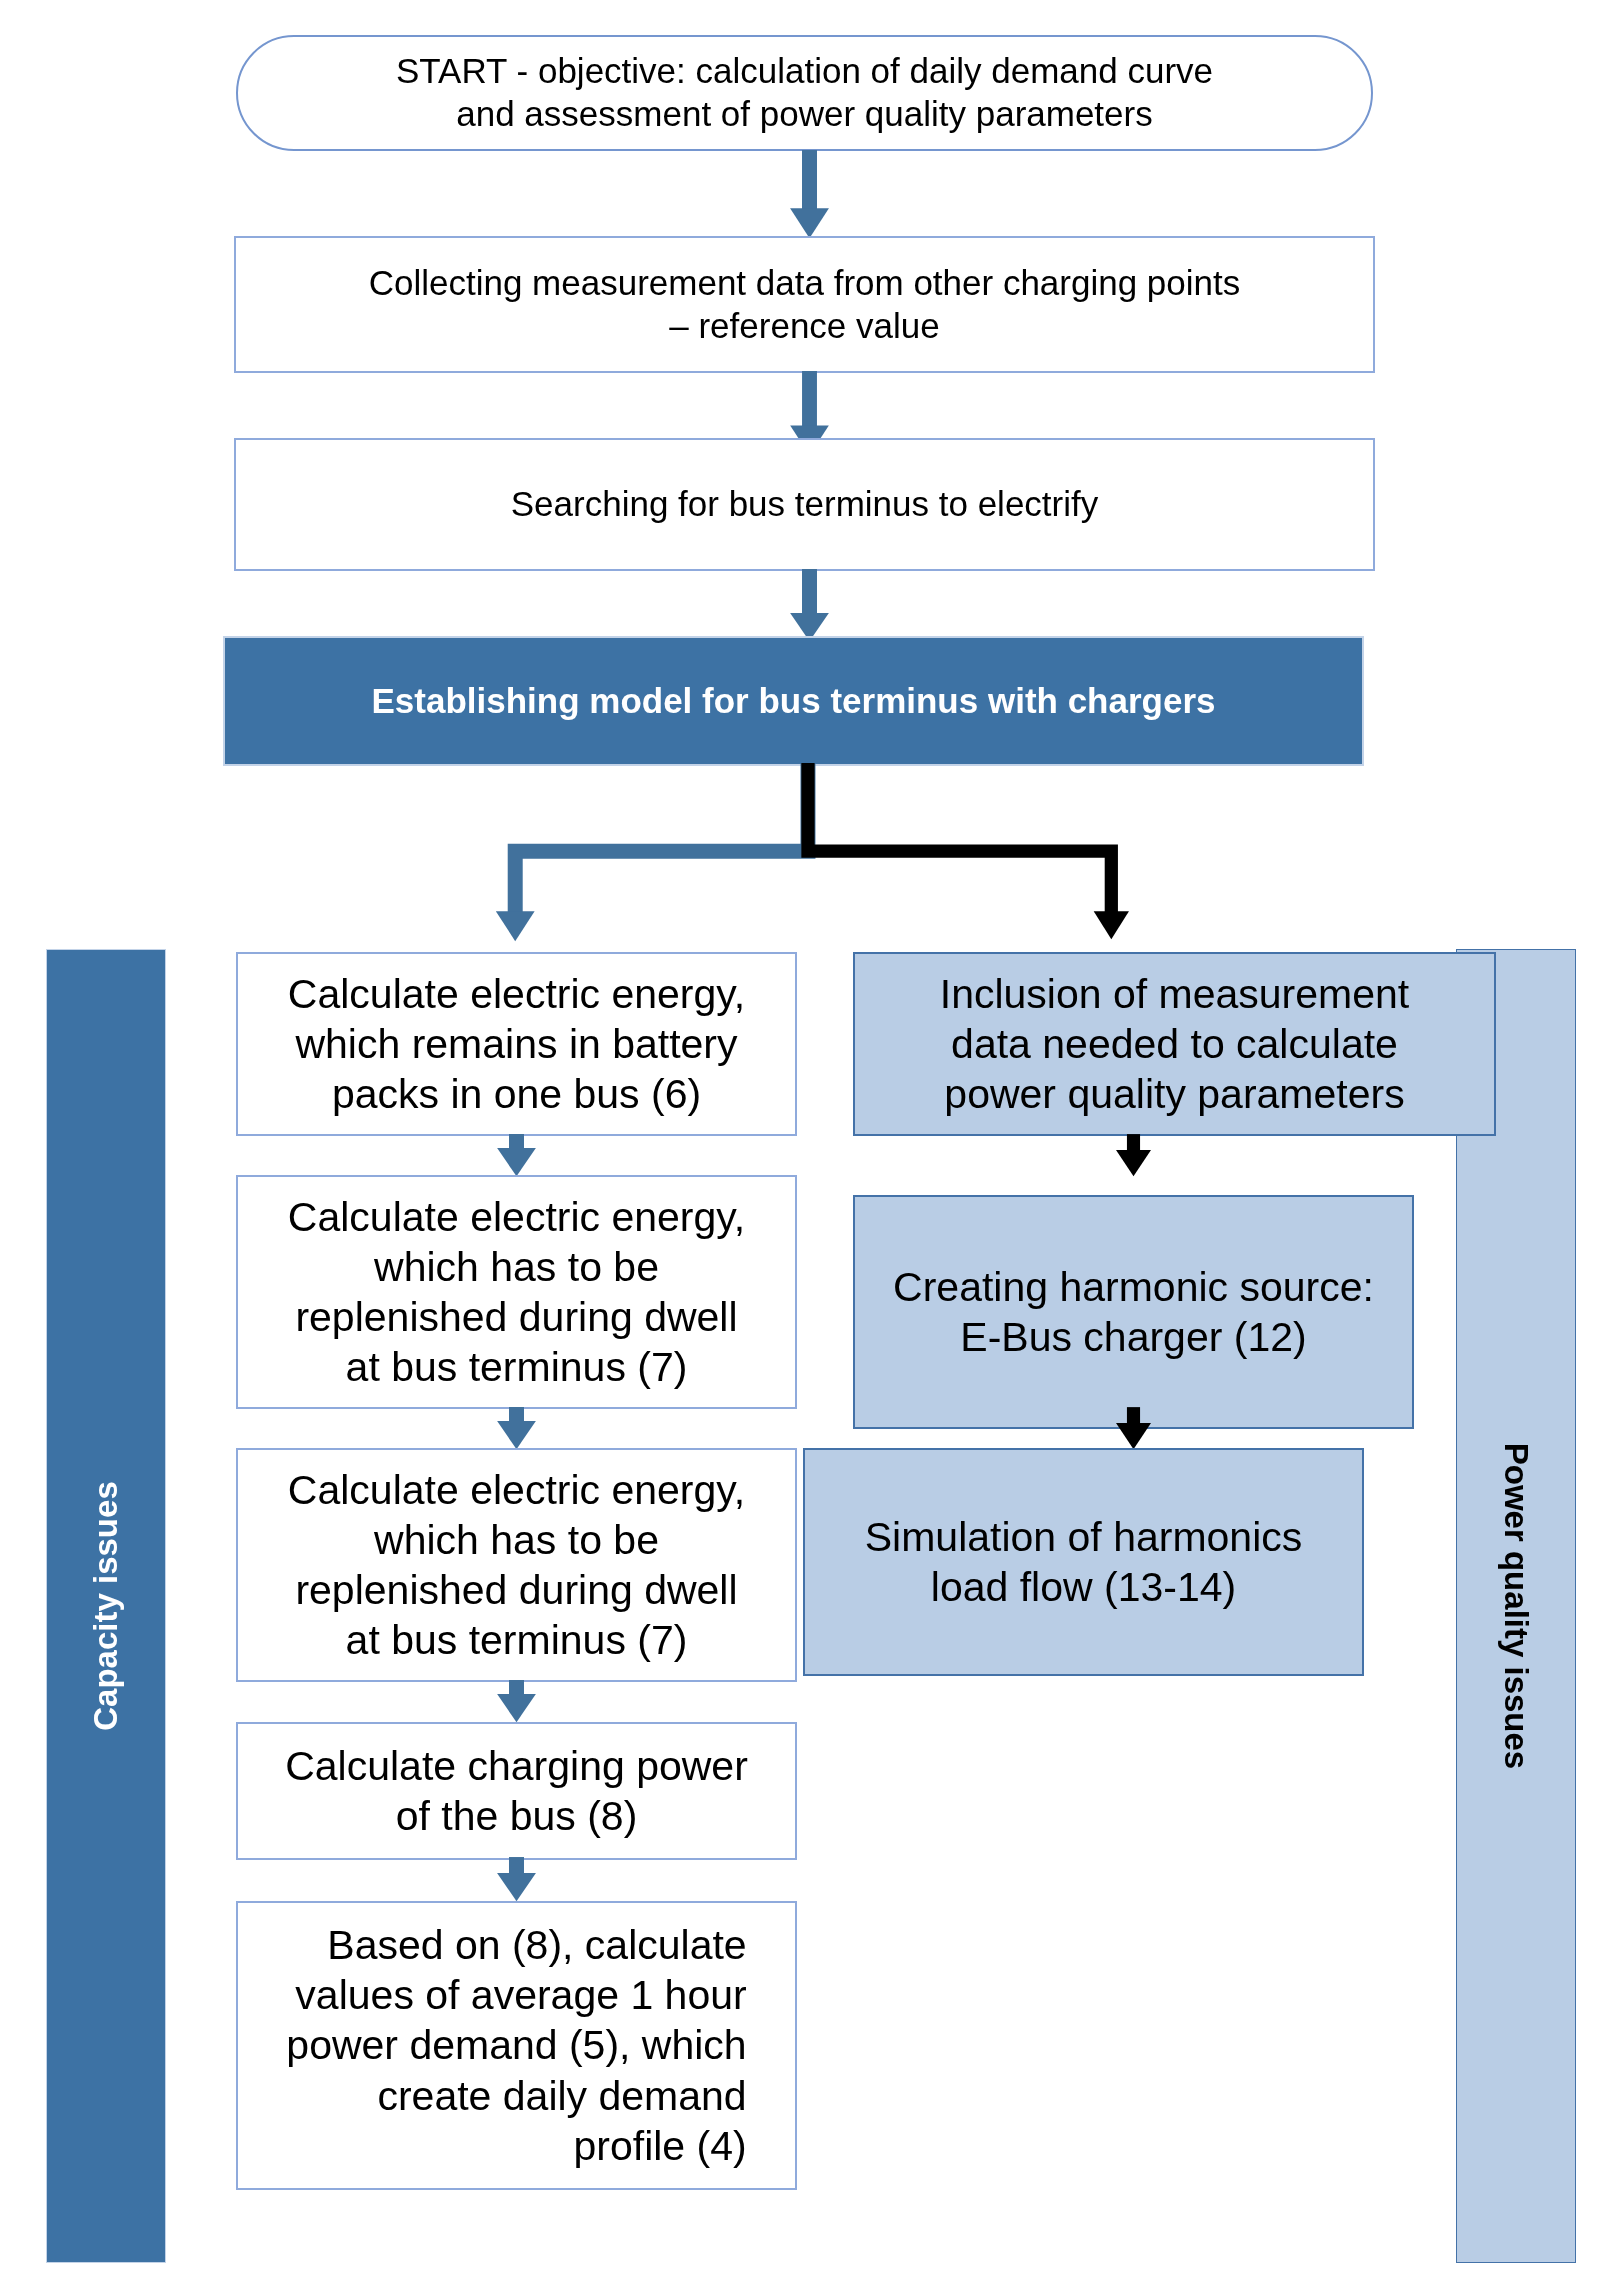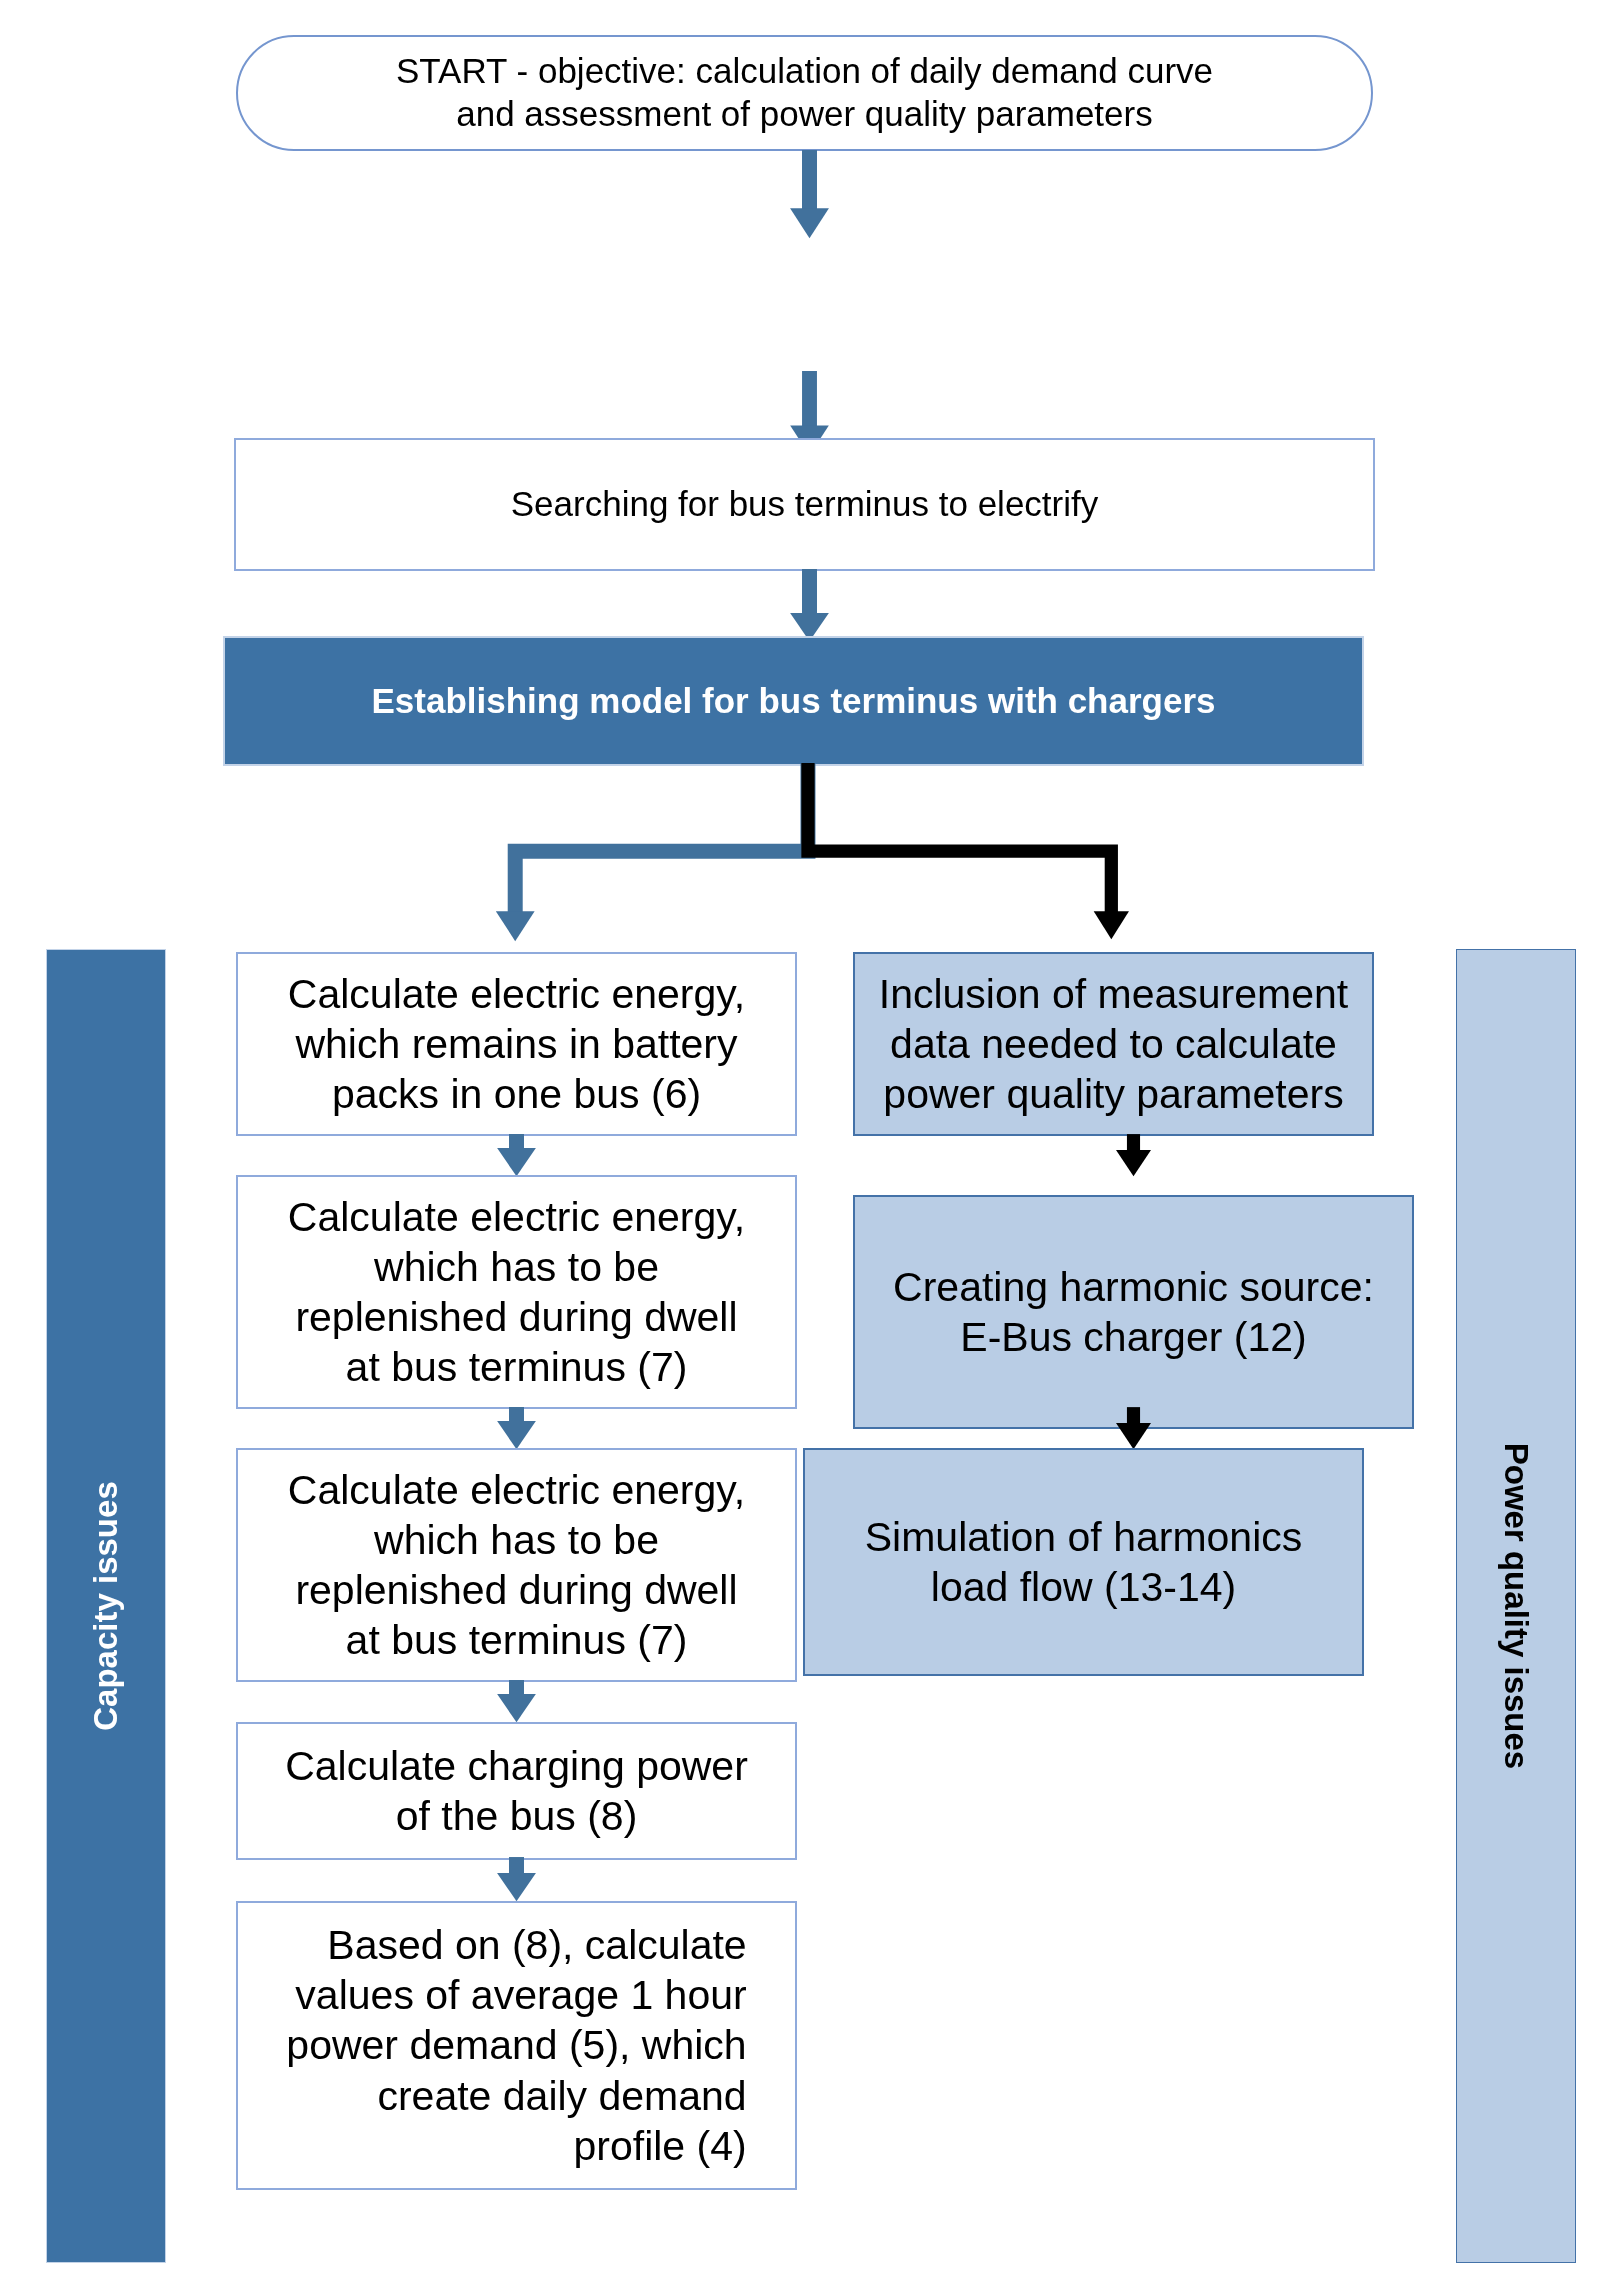--- a/index.html
+++ b/index.html
@@ -107,20 +107,24 @@
 and assessment of power quality parameters</span>
   </div>
 
   <div class="conn" style="left:783px; top:150px;">
     <svg width="53" height="90" viewBox="0 0 60 102">
       <path d="M30 0 L30 70" stroke="#41719c" stroke-width="17" fill="none"></path>
       <path d="M8 66 L52 66 L30 100 Z" fill="#41719c"></path>
     </svg>
   </div>
 
+  <div class="node node-white fs-step" style="left:234px; top:236px; width:1141px; height:137px;">
+    <span class="txt">Collecting measurement data from other charging points
+– reference value</span>
+  </div>
 
   <div class="conn" style="left:783px; top:371px;">
     <svg width="53" height="86" viewBox="0 0 60 98">
       <path d="M30 0 L30 66" stroke="#41719c" stroke-width="17" fill="none"></path>
       <path d="M8 62 L52 62 L30 96 Z" fill="#41719c"></path>
     </svg>
   </div>
 
   <div class="node node-white fs-step" style="left:234px; top:438px; width:1141px; height:133px;">
     <span class="txt">Searching for bus terminus to electrify</span>
@@ -210,21 +214,21 @@
   </div>
 
   <div class="node node-white fs-col" style="left:236px; top:1901px; width:561px; height:289px;text-align:right;">
     <span class="txt">Based on (8), calculate
 values of average 1 hour
 power demand (5), which
 create daily demand
 profile (4)</span>
   </div>
 
-  <div class="node node-light fs-col" style="left:853px; top:952px; width:521px; height:184px;">
+  <div class="node node-light fs-col" style="left:853px; top:952px; width:643px; height:184px;">
     <span class="txt">Inclusion of measurement
 data needed to calculate
 power quality parameters</span>
   </div>
 
   <div class="conn" style="left:1109px; top:1134px;">
     <svg width="49" height="44" viewBox="0 0 56 50">
       <path d="M28 0 L28 22" stroke="#000000" stroke-width="15" fill="none"></path>
       <path d="M8 18 L48 18 L28 48 Z" fill="#000000"></path>
     </svg>

